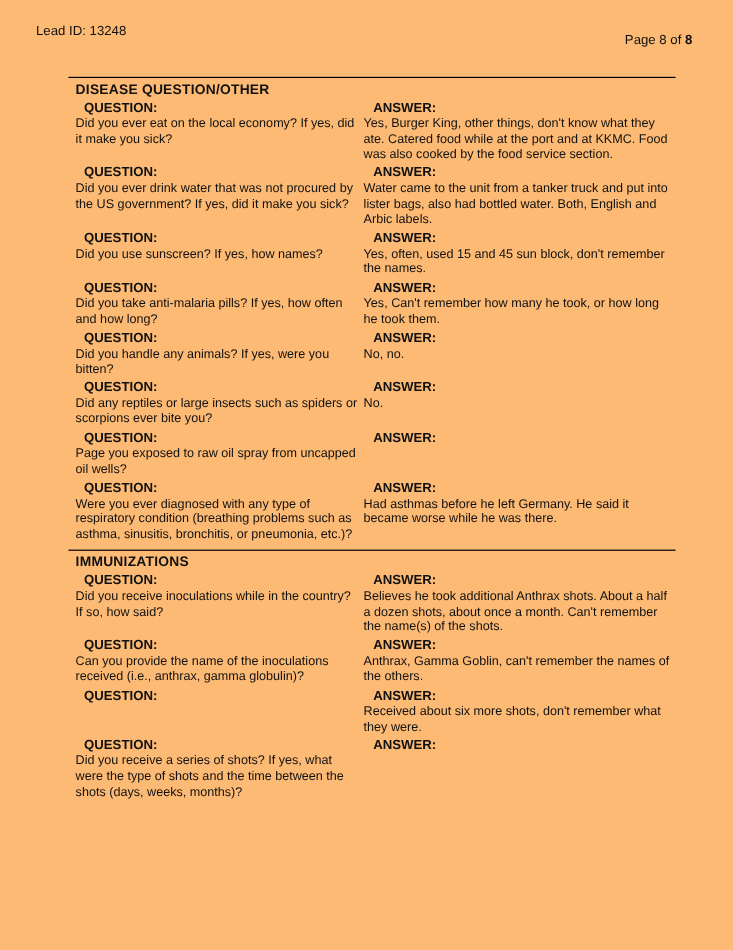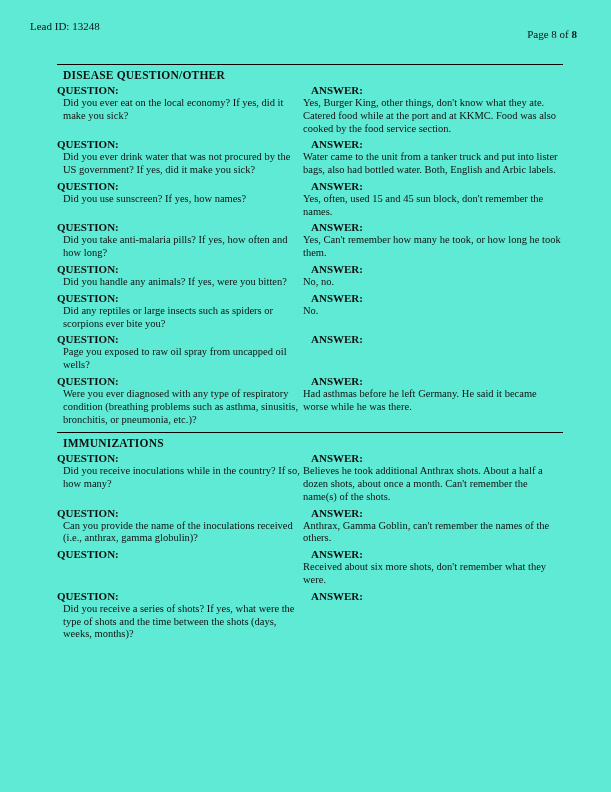--- a/index.html
+++ b/index.html
@@ -1,34 +1,34 @@
 <!DOCTYPE html>
 <html><head>
 <meta charset="utf-8">
 <style>
   html,body{margin:0;padding:0;background:#e8e8e8;}
   .page{
-    width:611px;height:792px;background:#5eead4;position:relative;
-    font-family:Liberation Serif, serif;color:#111;overflow:hidden;
+    width:611px;height:792px;background:#fdba74;position:relative;
+    font-family:Liberation Sans, sans-serif;color:#111;overflow:hidden;
     box-sizing:border-box;
   }
   .topbar{
     display:flex;justify-content:space-between;align-items:flex-start;
     padding:20px 34px 0 30px;font-size:11px;
   }
   .lead-id{font-size:11px;}
   .page-num{font-size:11px;padding-top:8px;}
   .page-num b{font-weight:bold;}
   .content{margin:24px 48px 0 57px;}
   .section{border-top:1.5px solid #000;padding-top:3px;margin-bottom:6px;}
   .section-title{font-weight:bold;font-size:11.5px;margin:1px 0 3px 6px;letter-spacing:.2px;}
   .qa-row{display:flex;margin-bottom:3px;}
   .q-col{flex:0 0 246px;box-sizing:border-box;padding-right:2px;}
   .a-col{flex:1;box-sizing:border-box;}
-  .qa-label{font-weight:bold;font-size:11px;line-height:1.18;}
+  .qa-label{font-weight:bold;font-size:11px;margin-left:13px;line-height:1.18;}
   .qa-body{font-size:10.5px;line-height:1.22;margin-left:6px;}
   .a-col .qa-body{margin-left:0;}
   .a-col .qa-label{margin-left:8px;}
 </style>
 </head>
 <body>
 
 <div class="page">
 
   <div class="topbar">
@@ -132,21 +132,21 @@
         </div>
       </div>
     </div>
 
     <div class="section">
       <div class="section-title">IMMUNIZATIONS</div>
 
       <div class="qa-row">
         <div class="q-col">
           <div class="qa-label">QUESTION:</div>
-          <div class="qa-body">Did you receive inoculations while in the country?  If so, how many?</div>
+          <div class="qa-body">Did you receive inoculations while in the country?  If so, how said?</div>
         </div>
         <div class="a-col">
           <div class="qa-label">ANSWER:</div>
           <div class="qa-body">Believes he took additional Anthrax shots.  About a half a dozen shots, about once a month.  Can't remember the name(s) of the shots.</div>
         </div>
       </div>
 
       <div class="qa-row">
         <div class="q-col">
           <div class="qa-label">QUESTION:</div>

